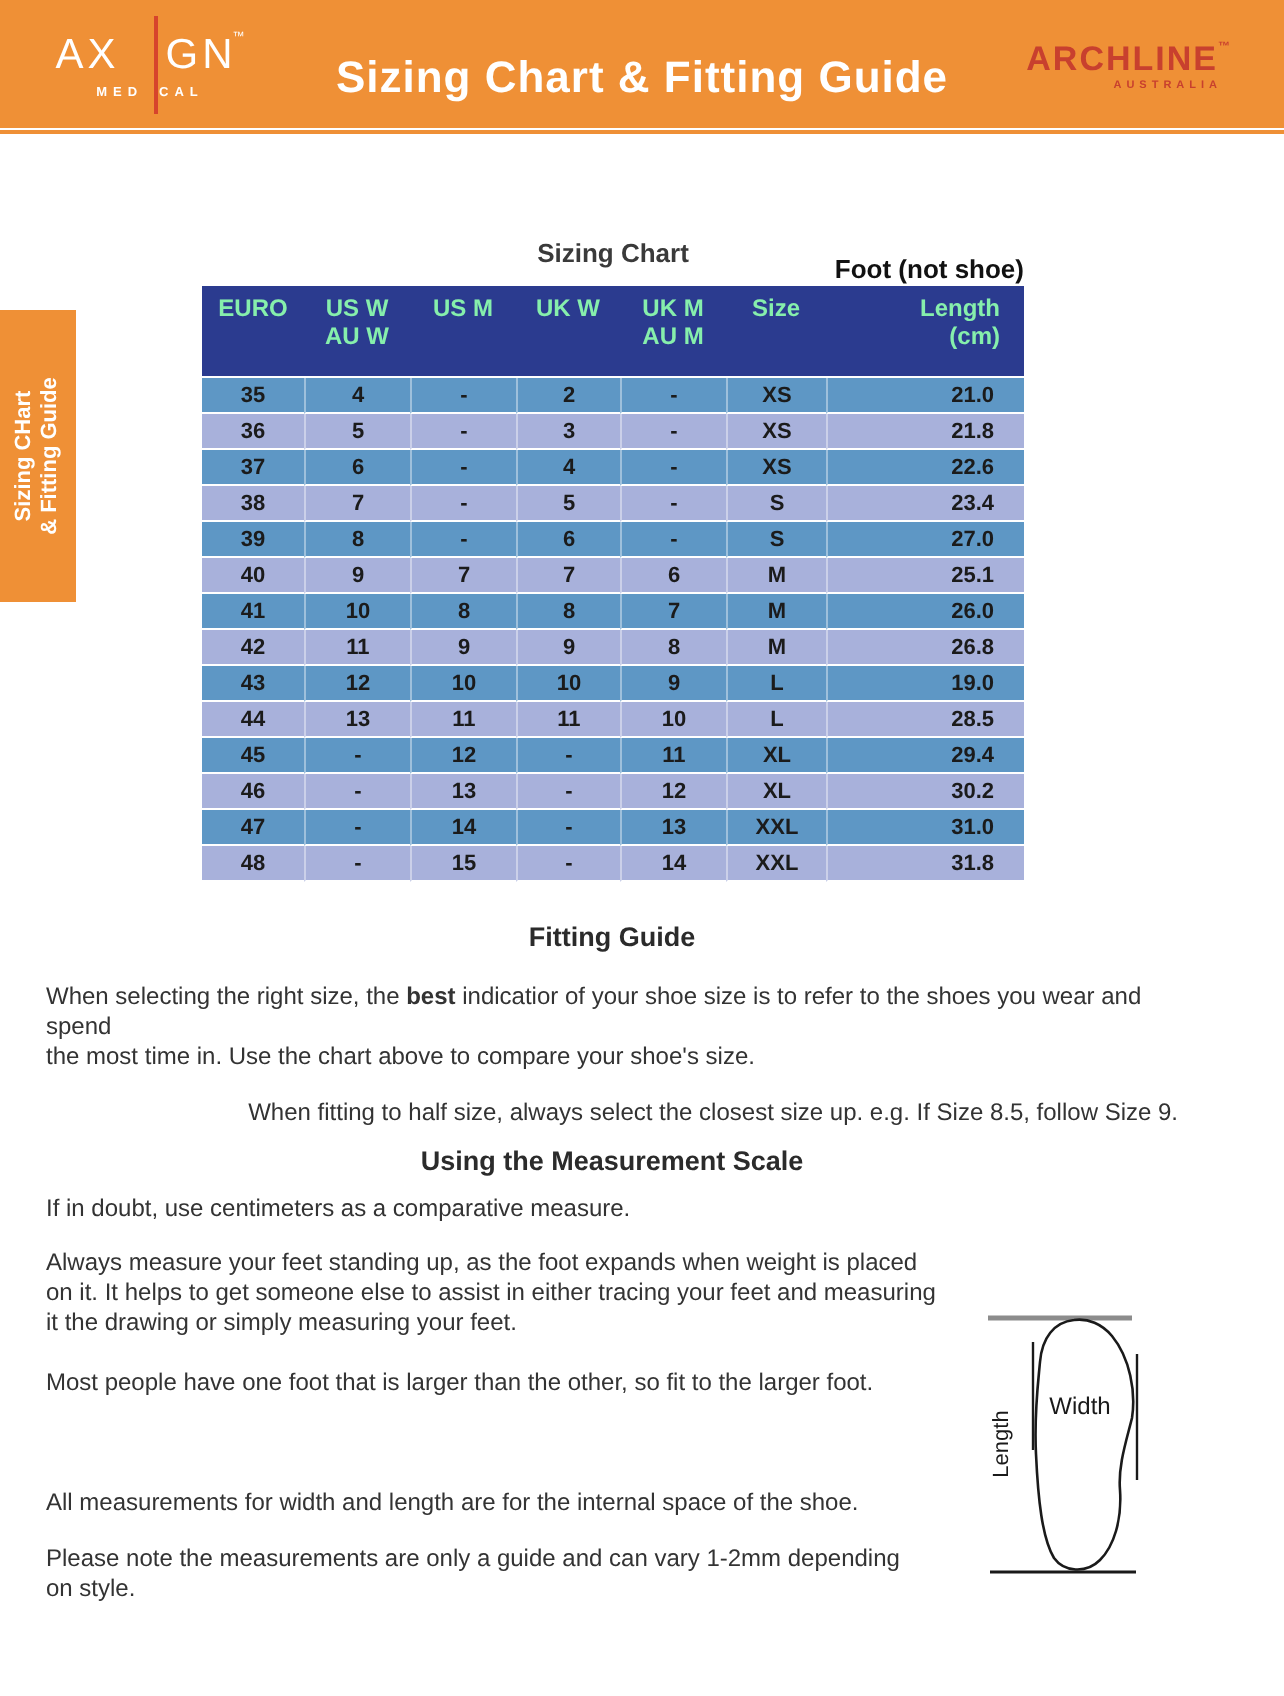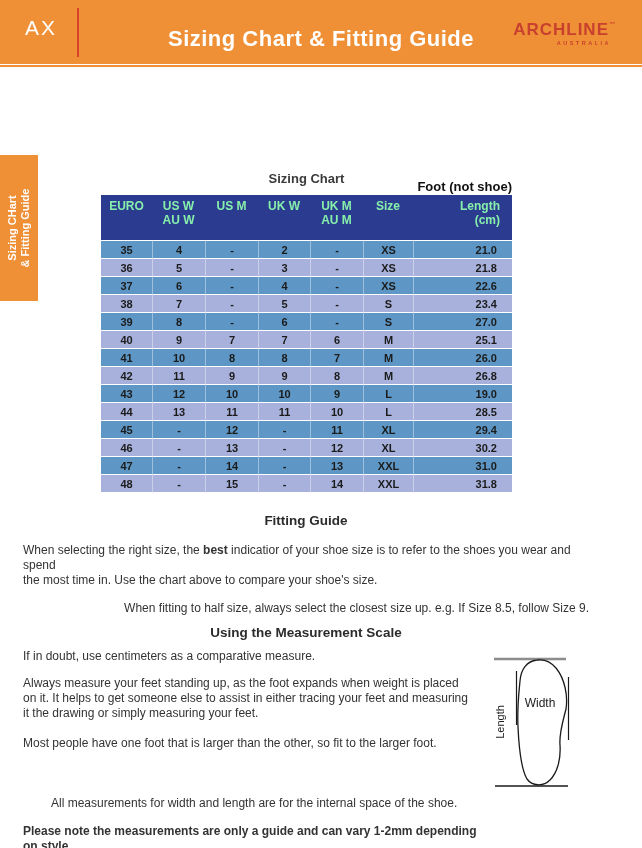--- a/index.html
+++ b/index.html
@@ -17,22 +17,22 @@
   .topbar-rule {
     position:absolute; left:0; top:65px; width:642px; height:2px;
     background:var(--orange,#EF9036);
   }
   .main-title {
     position:absolute; left:50%; top:26px; transform:translateX(-50%);
     color:#fff; font-weight:bold; font-size:22px; letter-spacing:0.5px; white-space:nowrap;
   }
   
   .axign { position:absolute; left:25px; top:8px; width:100px; }
-  .axign-row { display:flex; justify-content:center; align-items:flex-start; gap:23px;
-    color:#fff; font-size:21px; letter-spacing:2px; line-height:24px; margin-top:8px;flex-direction:column; }
+  .axign-row { display:flex; justify-content:center; align-items:center; gap:23px;
+    color:#fff; font-size:21px; letter-spacing:2px; line-height:24px; margin-top:8px; }
   .axign-row .tm { font-size:6px; vertical-align:top; position:relative; top:-9px; letter-spacing:0; margin-left:-2px;}
   .axign-sub { display:flex; justify-content:center; gap:8px; color:#fff;
     font-size:6.5px; font-weight:bold; letter-spacing:3px; margin-top:3px; }
   .axign-line {
     position:absolute; left:52px; top:0; width:2px; height:49px;
     background:var(--axign_red,#D6442C);
   }
   
   .archline { position:absolute; right:26px; top:21px; text-align:right; color:var(--archline_red,#C8402E); }
   .archline-name { font-size:17px; font-weight:bold; letter-spacing:1px; line-height:18px; }
@@ -48,21 +48,21 @@
     position:absolute; left:50%; top:50%;
     transform:translate(-50%,-50%) rotate(-90deg);
     width:146px; text-align:center; white-space:pre-line;
     color:#fff; font-weight:bold; font-size:11px; line-height:13px;
   }
 
   
   .content { position:absolute; left:23px; top:67px; width:566px; }
 
   
-  .table-wrap { margin-left:78px; width:411px; margin-top:104px; }
+  .table-wrap { margin-left:78px; width:411px; margin-top:52px; }
   .table-caption-row { position:relative; height:24px; }
   .table-title {
     position:absolute; left:0; right:0; top:0; text-align:center;
     font-weight:bold; font-size:13px; color:#3a3a3a;
   }
   .foot-note {
     position:absolute; right:0; top:8px;
     font-weight:bold; font-size:13px; color:#111;
   }
   table.sizing { width:411px; border-collapse:separate; border-spacing:0; table-layout:fixed; }
@@ -87,22 +87,22 @@
   .section-heading { text-align:center; font-weight:bold; font-size:13.5px; color:#2b2b2b; }
   .para { font-size:12px; line-height:15px; color:#333; white-space:pre-line; }
   .bold { font-weight:bold; }
   .h-fitting { margin-top:20px; }
   .p1 { margin-top:15px; }
   .p2 { margin-top:13px;text-align:right; }
   .h-measure { margin-top:9px; }
   .m1 { margin-top:9px; }
   .m2 { margin-top:12px; }
   .m3 { margin-top:15px; }
-  .m4 { margin-top:45px;margin-left:28px; }
-  .m5 { margin-top:13px;font-weight:bold; }
+  .m4 { margin-top:45px; }
+  .m5 { margin-top:13px; }
 
   
   .foot-diagram { position:absolute; left:480px; top:645px; }
 </style>
 </head>
 <body>
 
 <div class="topbar">
   <div class="axign">
     <div class="axign-line"></div>

